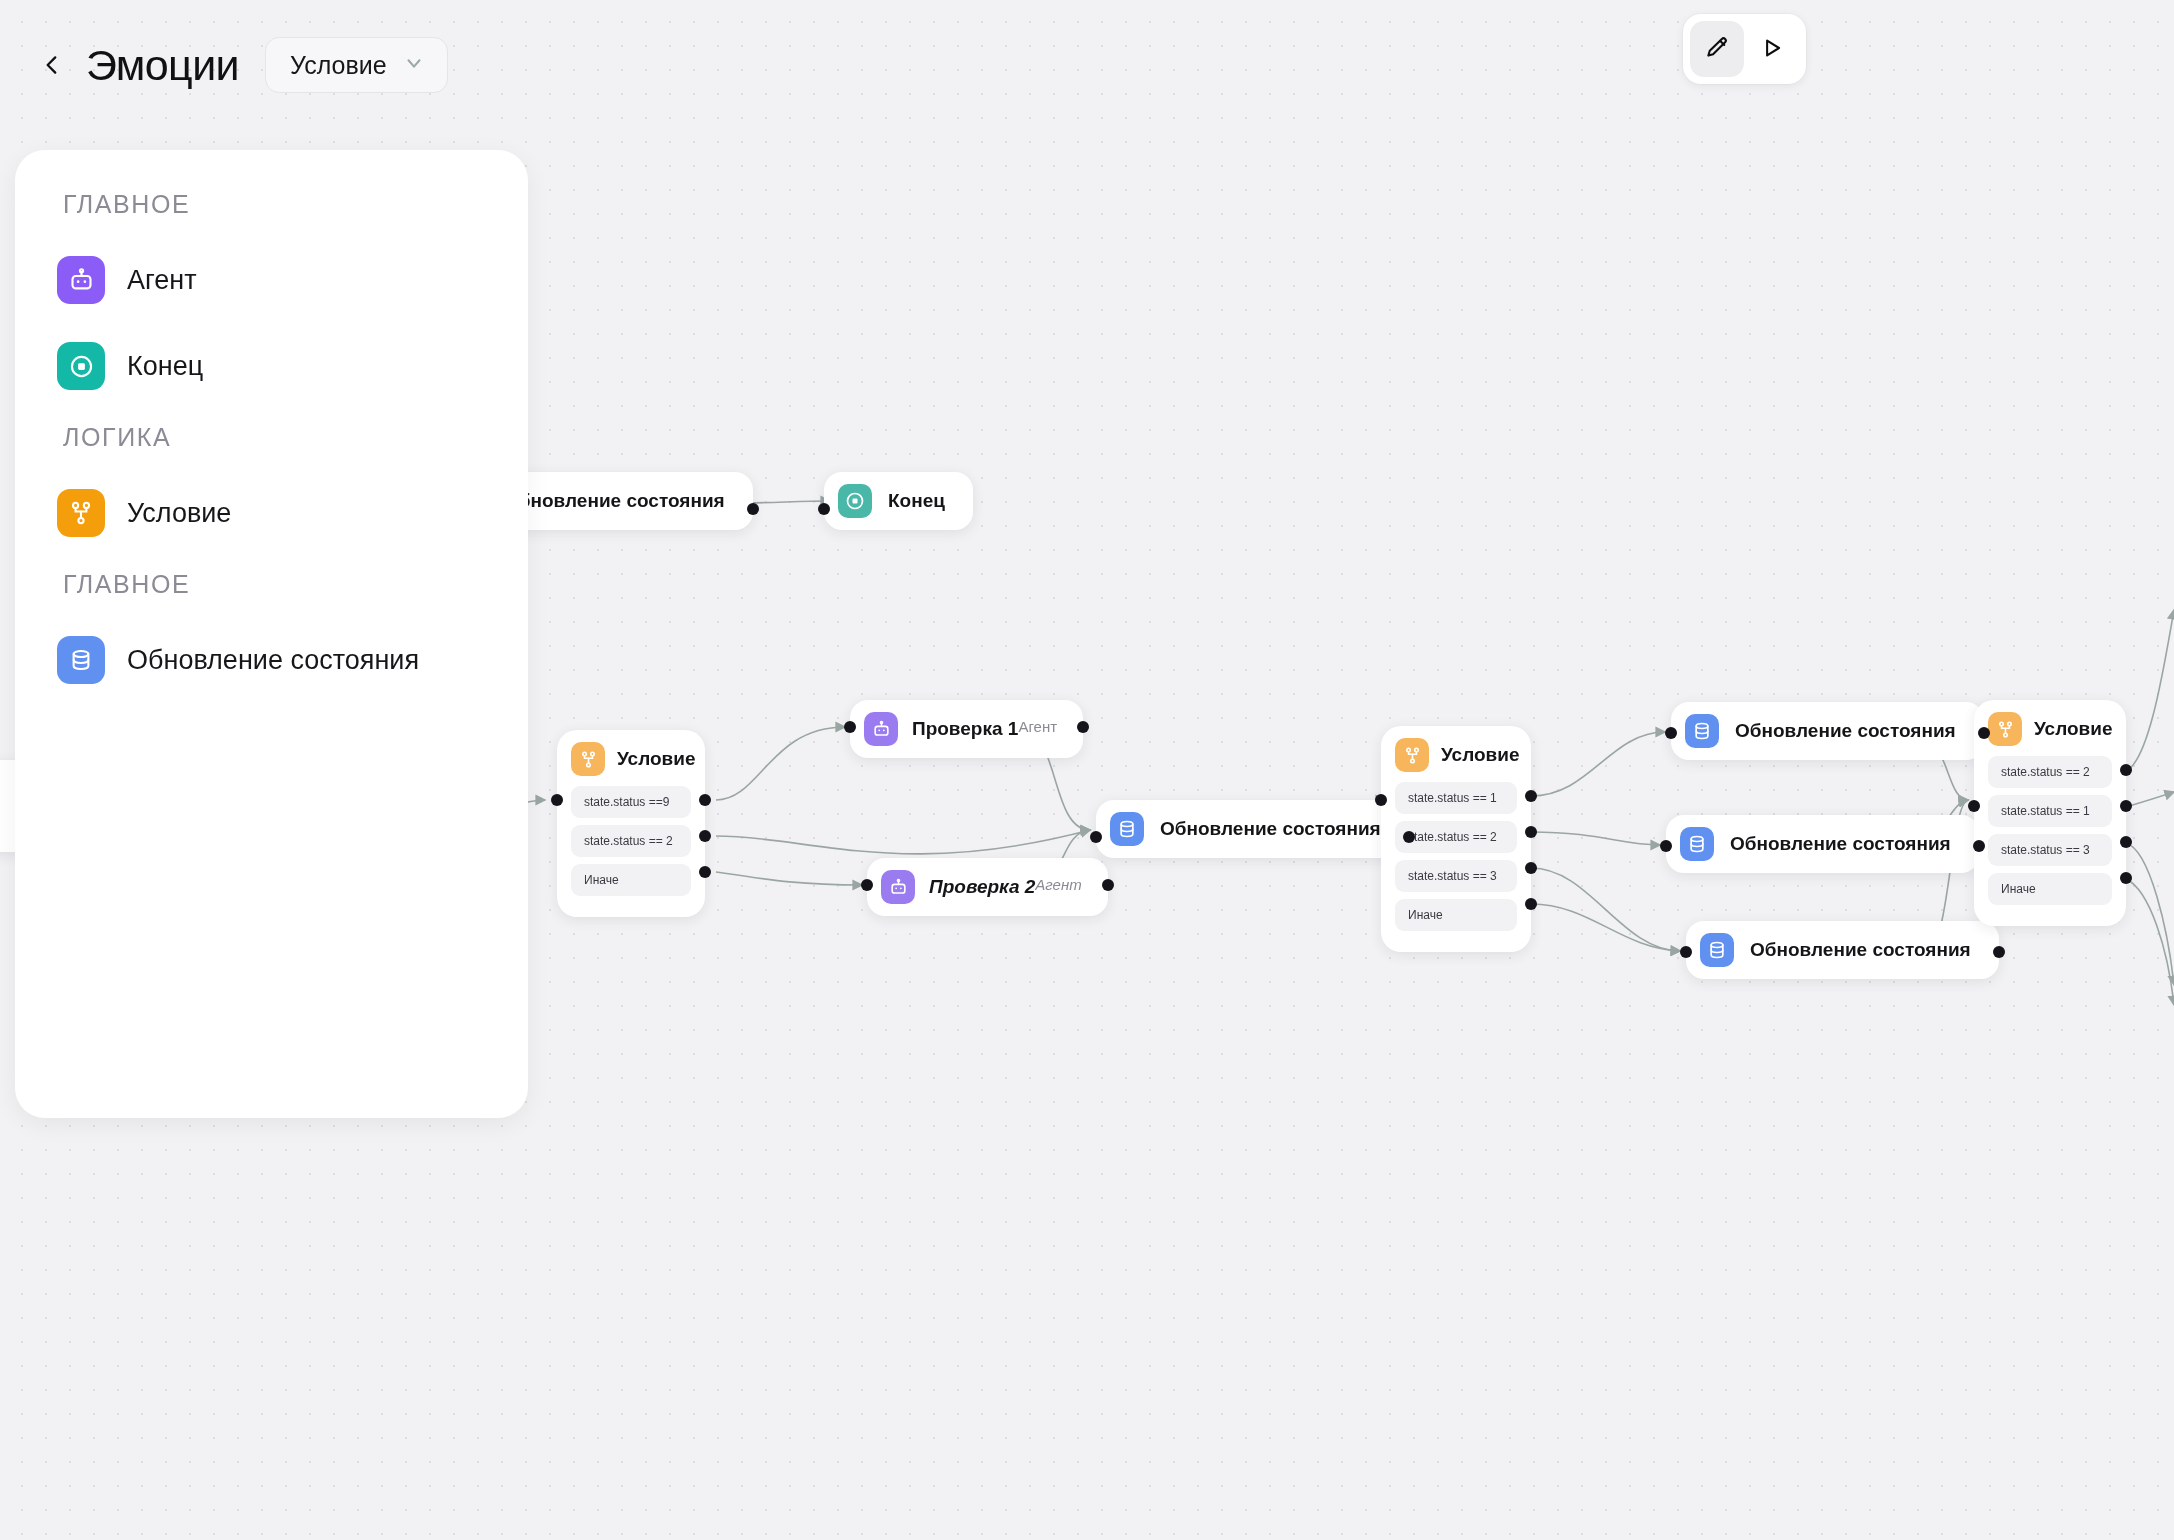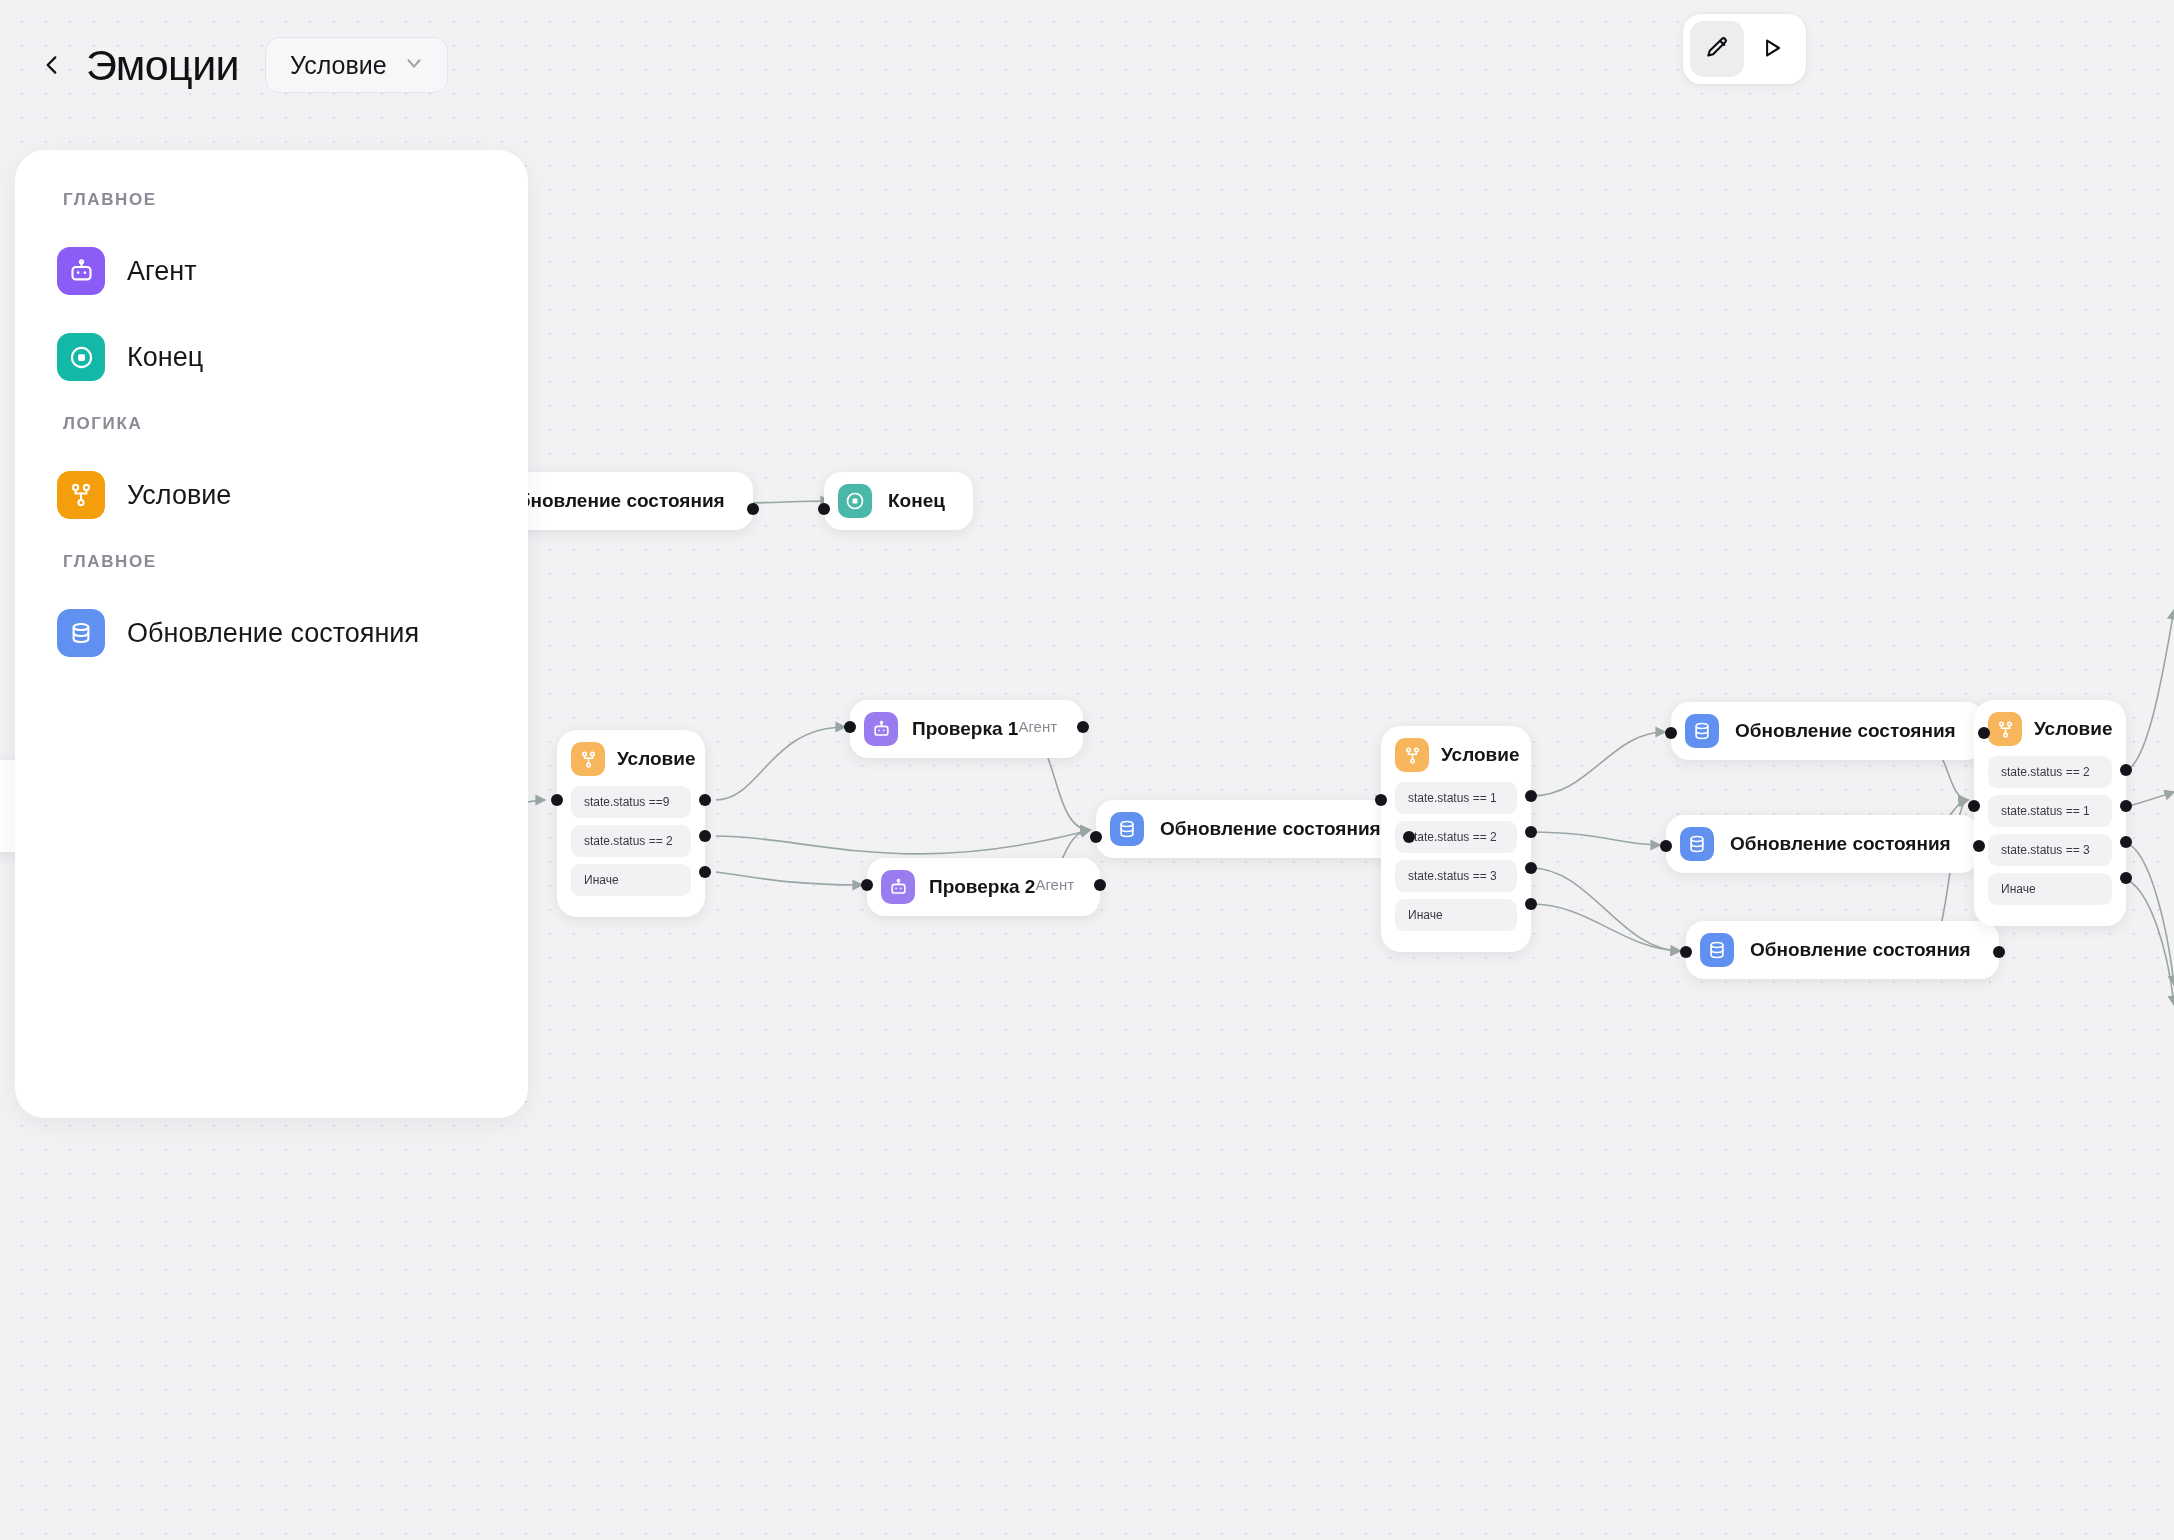--- a/index.html
+++ b/index.html
@@ -85,22 +85,22 @@
     left: 15px; top: 150px;
     width: 513px; height: 968px;
     background: #ffffff;
     border-radius: 30px;
     padding: 40px 0 0 0;
     z-index: 30;
     box-shadow: 0 6px 26px rgba(24,24,50,.06);
     overflow: hidden;
   }
   .pal-group-title {
-    font-size: 17px;
-    font-weight: 700;
+    font-size: 25px;
+    font-weight: 400;
     letter-spacing: 1.6px;
     color: #8b8b96;
     padding-left: 48px;
     margin-bottom: 18px;
   }
   .pal-group { margin-bottom: 14px; }
   .pal-item {
     display: flex; align-items: center;
     gap: 22px;
     height: 86px;
@@ -287,21 +287,21 @@
         </svg>
       </span>
       <span class="node-titles">
         <span class="node-title">Проверка 1</span>
         <span class="node-sub">Агент</span>
       </span>
       <span class="port" style="left:-6px; top:21px;"></span>
       <span class="port" style="right:-6px; top:21px;"></span>
     </div>
 
-    <div class="node node-head" style="left:867px; top:858px;">
+    <div class="node node-head" style="left:867px; top:858px;font-style:italic;">
       <span class="node-ico" style="background:#9b7cf0">
         <svg width="19" height="19" viewBox="0 0 24 24" fill="none" stroke="#fff" stroke-width="2" stroke-linecap="round" stroke-linejoin="round">
           <rect x="4" y="8" width="16" height="11" rx="3"></rect>
             <path d="M12 4v4"></path>
             <circle cx="12" cy="3.2" r="1.3"></circle>
           <circle cx="9" cy="13" r="1.1" fill="#fff" stroke="none"></circle>
             <circle cx="15" cy="13" r="1.1" fill="#fff" stroke="none"></circle>
         </svg>
       </span>
       <span class="node-titles">

